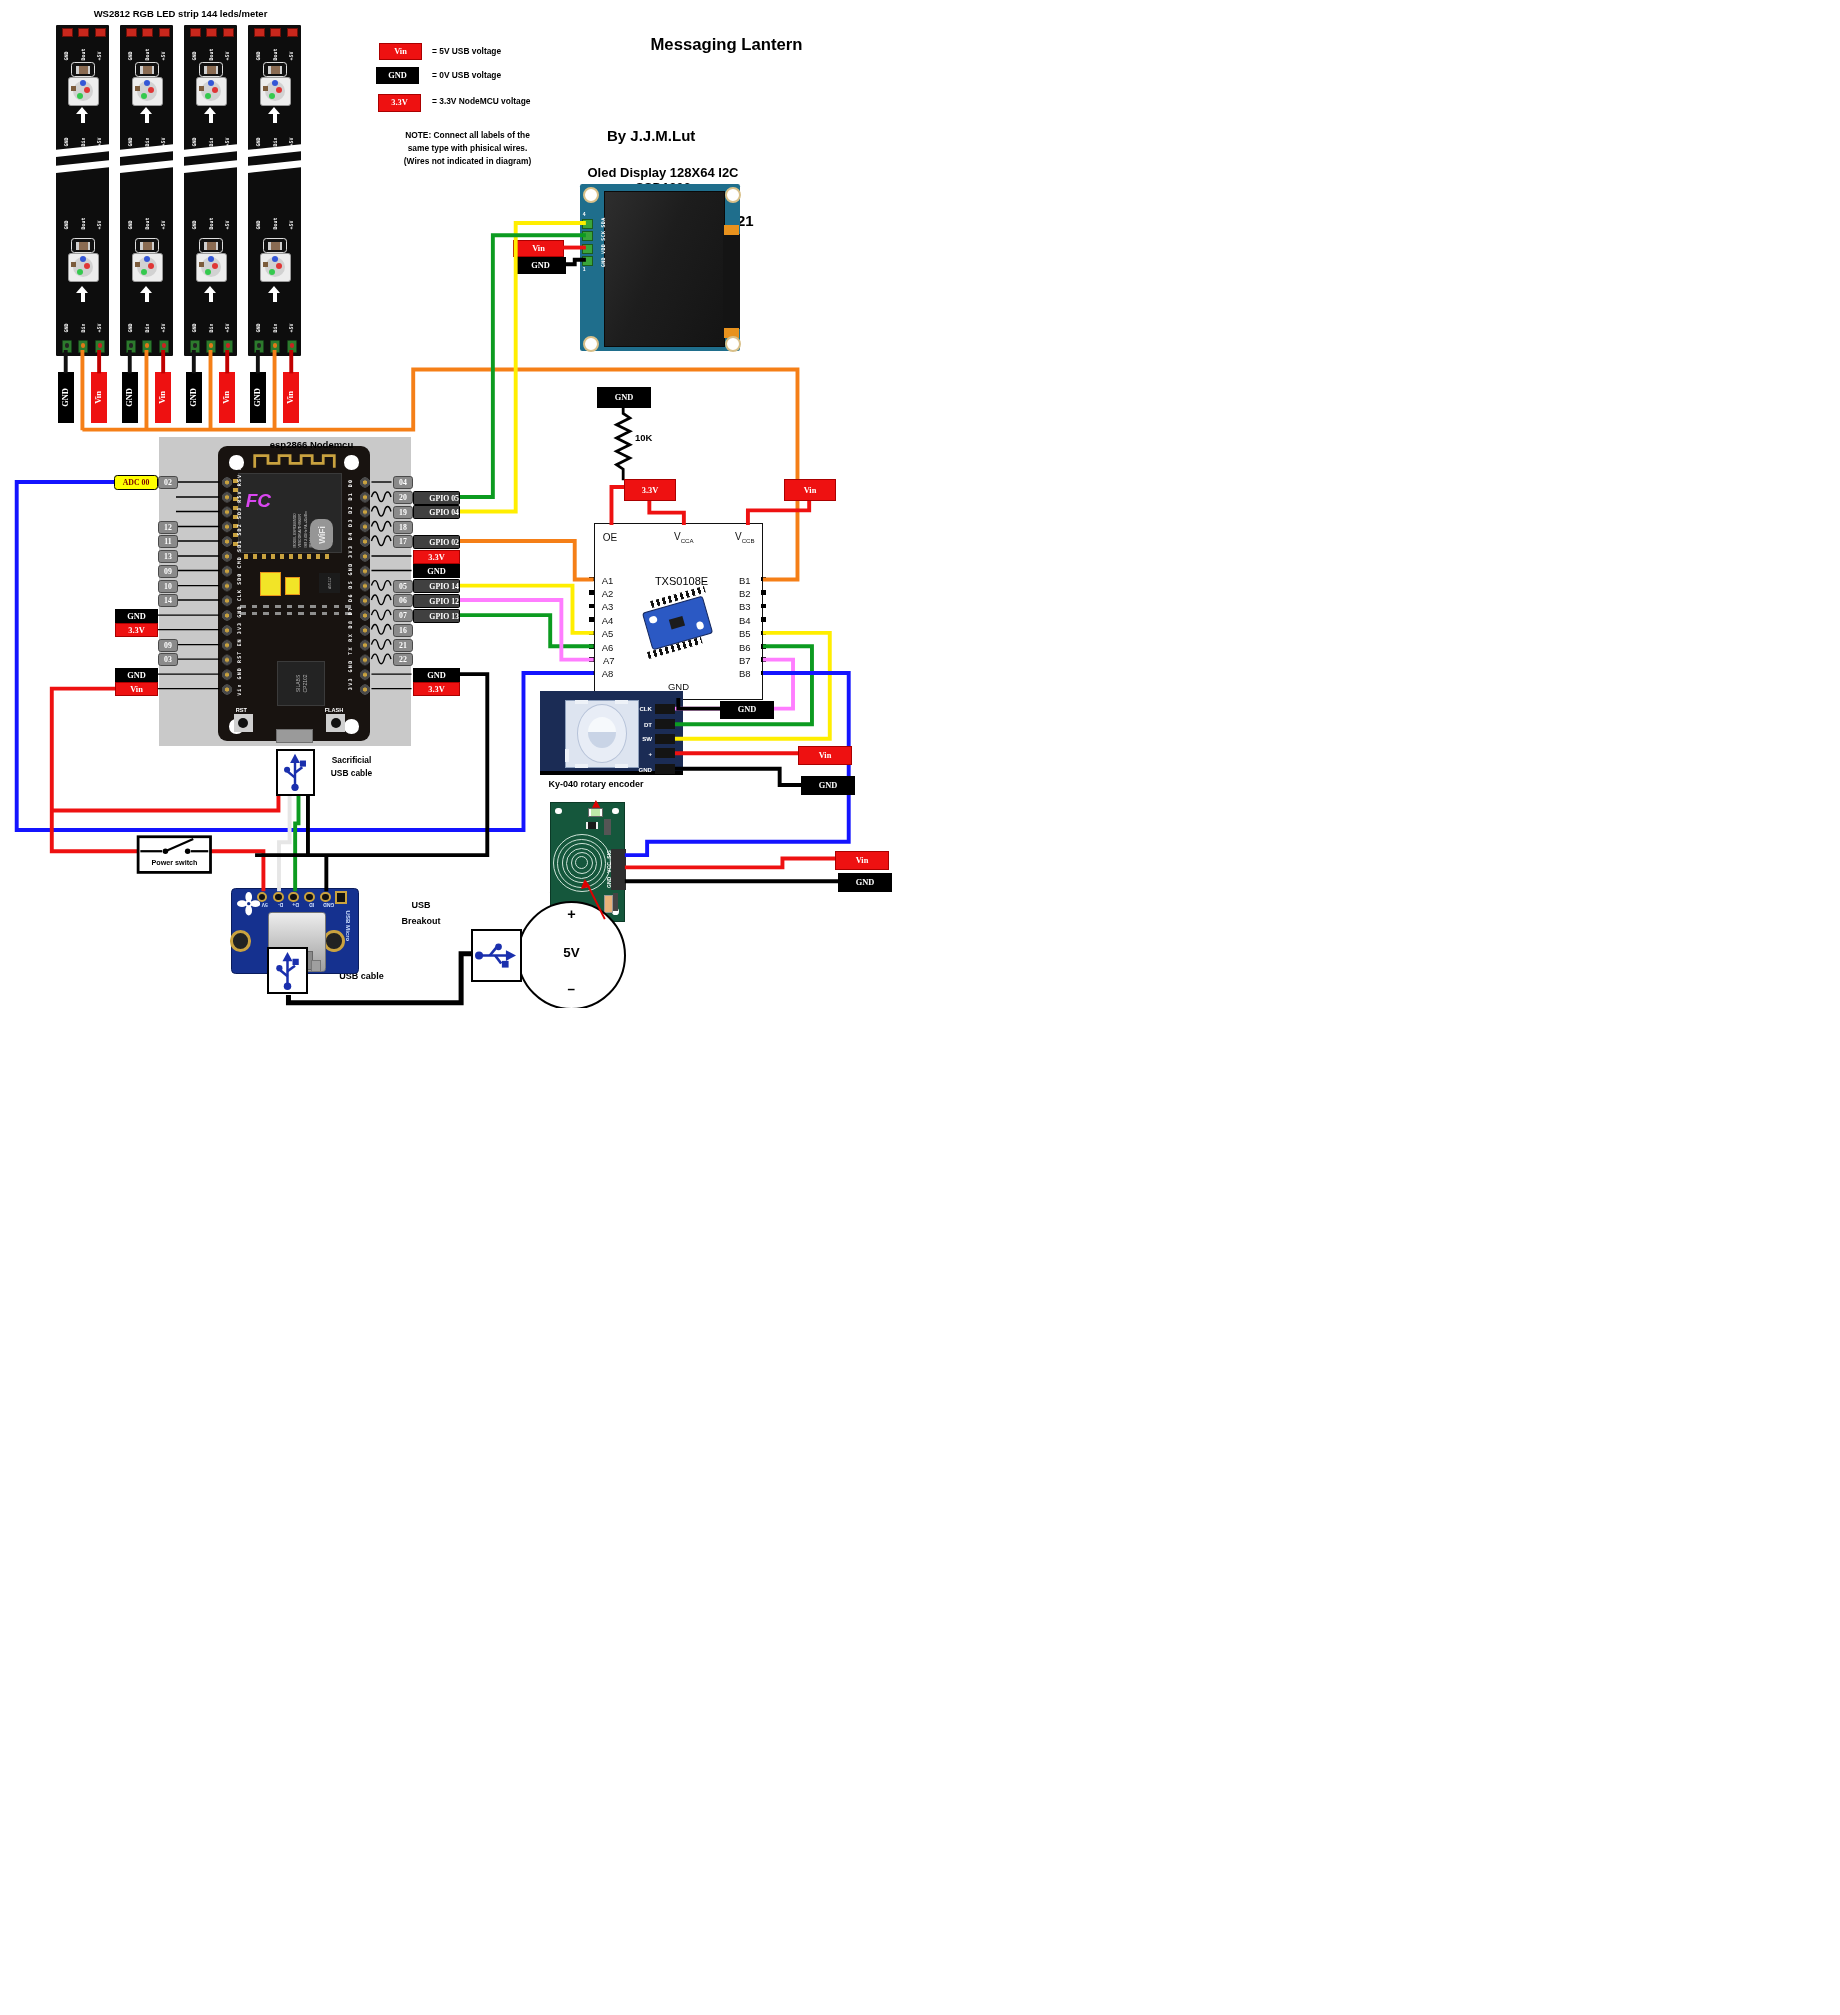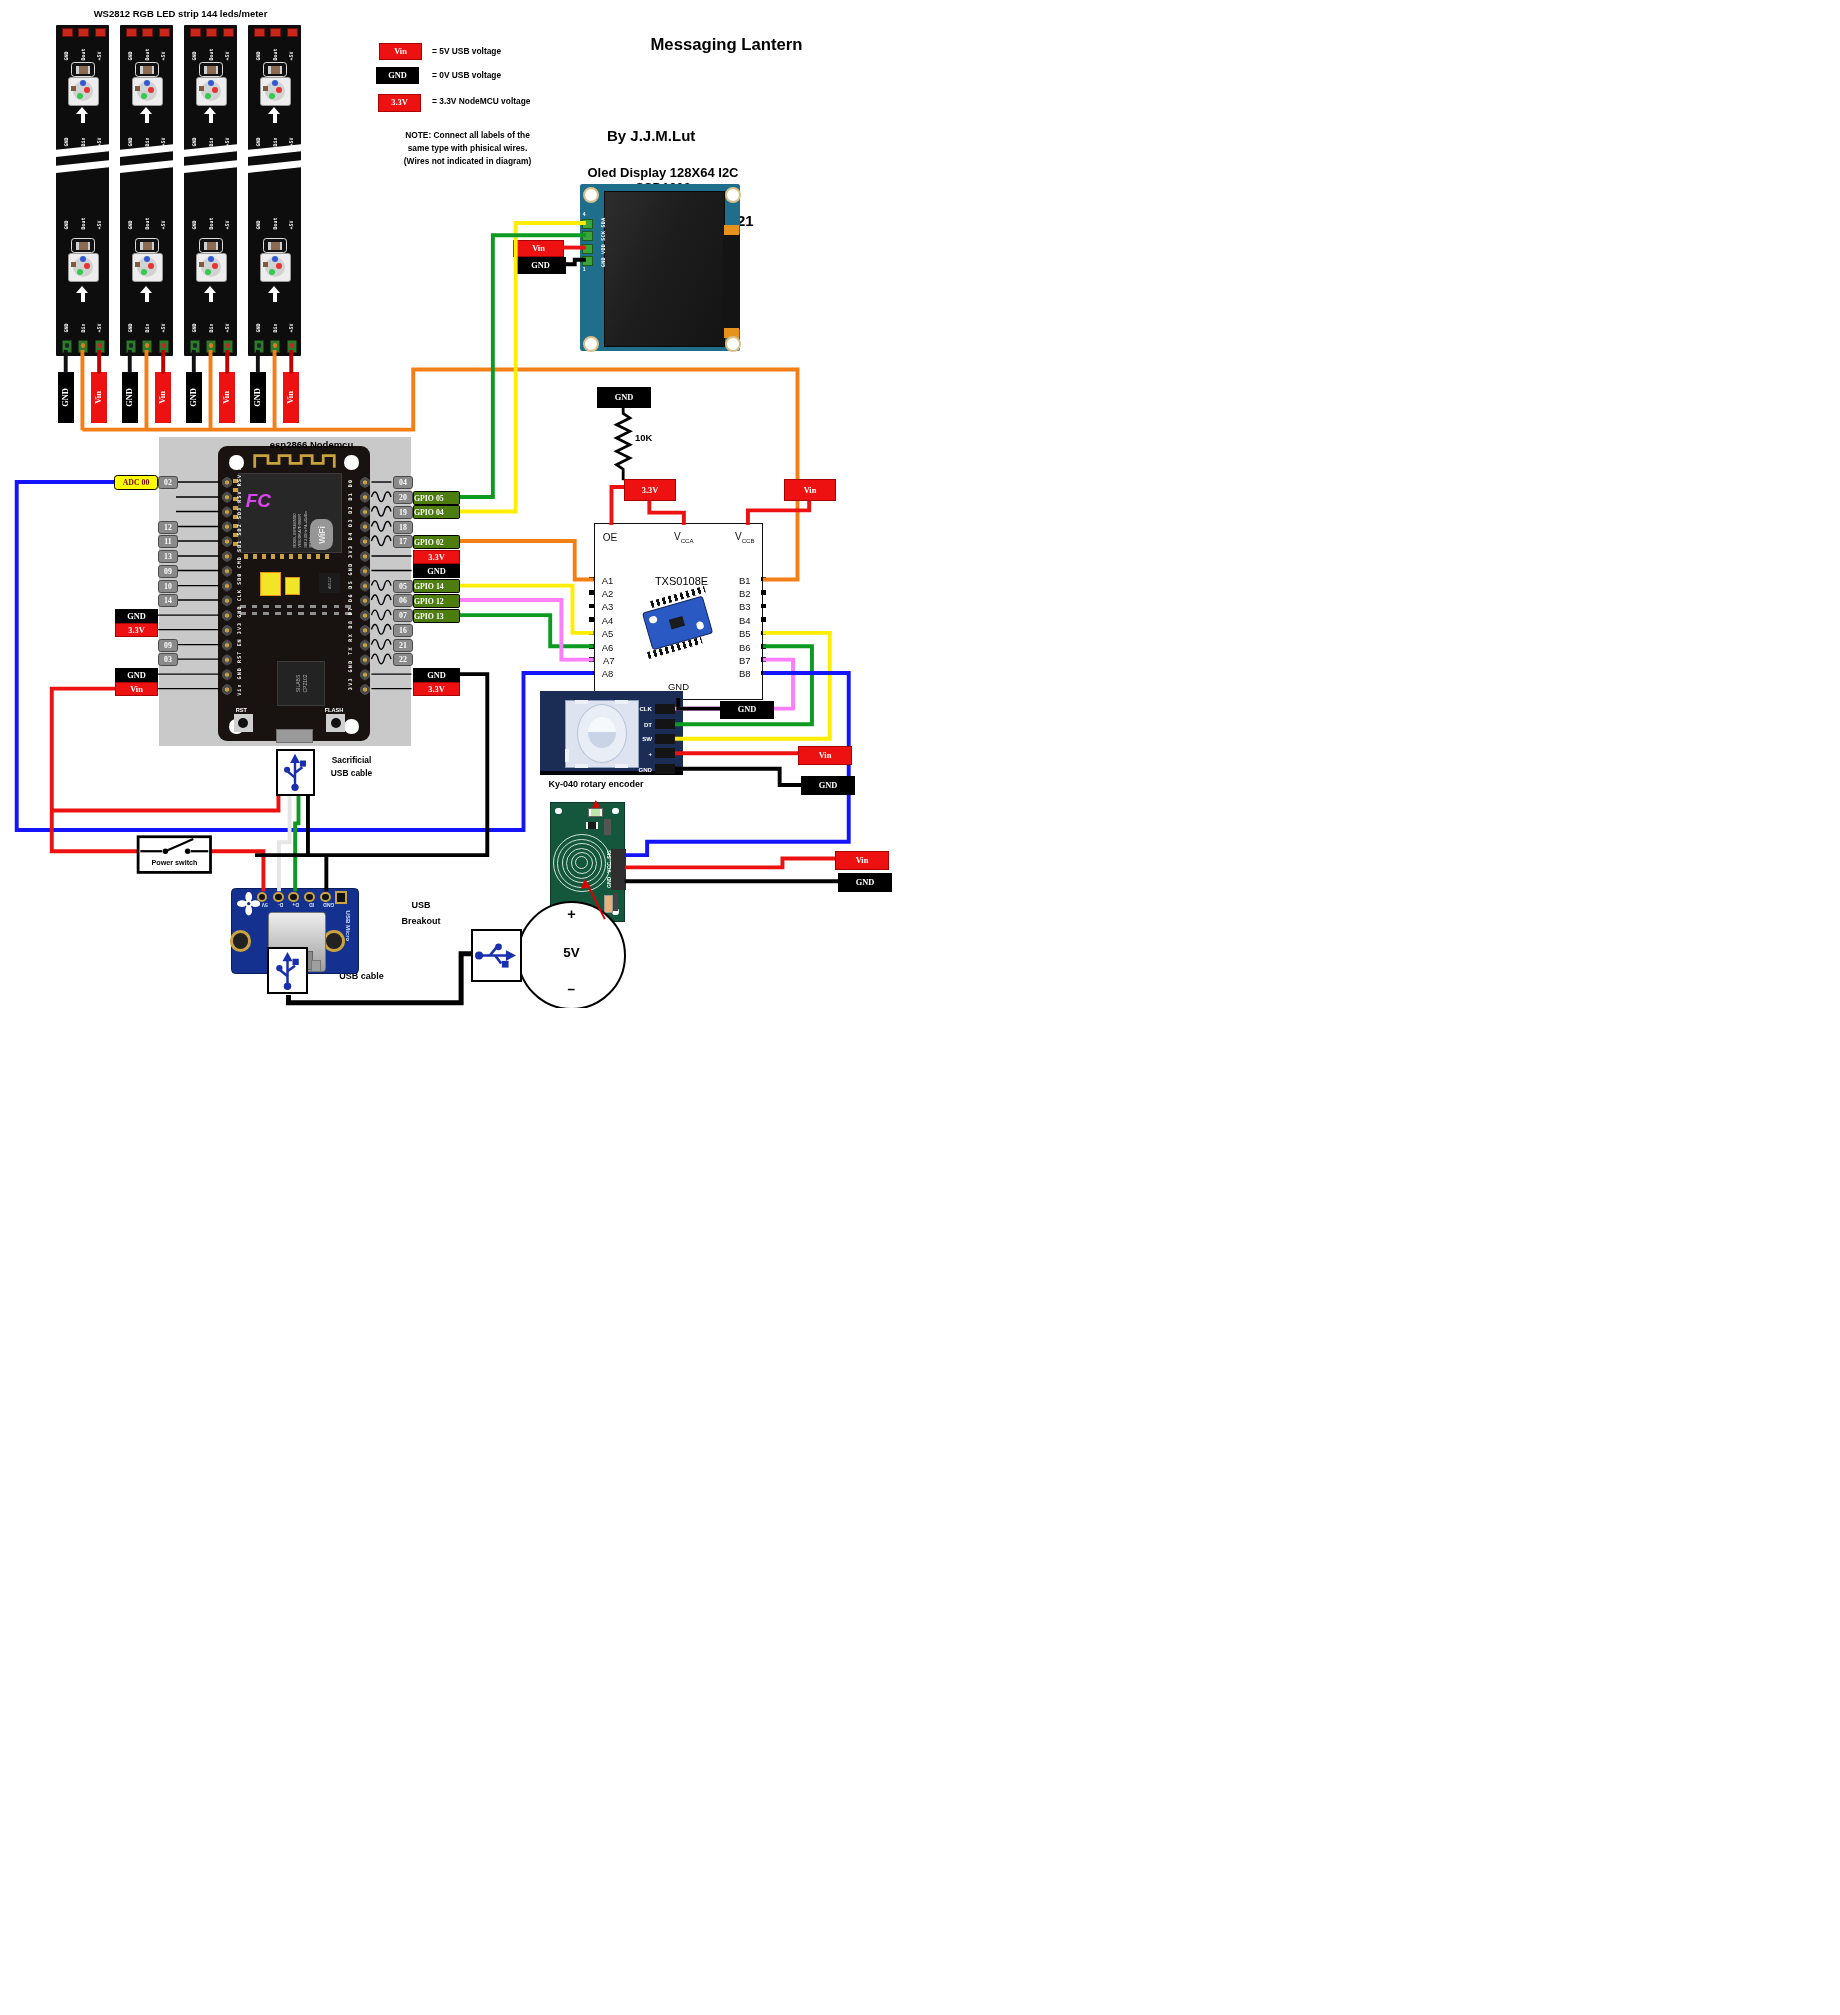--- a/index.html
+++ b/index.html
@@ -7,21 +7,21 @@
   .a{position:absolute}
   .cap{font-weight:bold;color:#000;font-family:"Liberation Sans",sans-serif}
   
   .lred,.lblk{display:flex;align-items:center;justify-content:center;color:#fff;
     font-family:"Liberation Serif",serif;font-weight:bold;font-size:8.4px}
   .lred{background:#ee1111;border:0.6px solid #a00}
   .lblk{background:#000;border:0.6px solid #000}
   .badge{display:flex;align-items:center;justify-content:center;background:#8a8a8a;
     border:1.1px solid #4a4a4a;border-radius:2.8px;color:#fff;font-family:"Liberation Serif",serif;
     font-weight:bold;font-size:7.8px}
-  .gpio{display:flex;align-items:center;justify-content:flex-start;background:#4d7c0f;
+  .gpio{display:flex;align-items:center;justify-content:flex-end;background:#404040;
     border:1.1px solid #000;border-radius:1.7px;color:#fff;font-family:"Liberation Serif",serif;
     font-weight:bold;font-size:7.8px}
   .adc{display:flex;align-items:center;justify-content:center;background:#ffff00;
     border:1.1px solid #000;border-radius:3.3px;color:#7b0000;font-family:"Liberation Serif",serif;
     font-weight:bold;font-size:7.8px}
   
   .strip{position:absolute;top:25px;width:53px;height:331px;background:#0d0d0d;overflow:hidden;border-radius:1.1px}
   .strip .pad{position:absolute;width:9px;height:7.2px;background:#c8271c;border:0.6px solid #6d0f08;top:2.8px}
   .strip .gpad{position:absolute;width:8.4px;height:11px;background:#2d7a2d;border:1.1px solid #16441a;top:315px;border-radius:1.1px}
   .gpad i{display:block;width:4.5px;height:4.5px;border-radius:50%;margin:2.2px auto}

